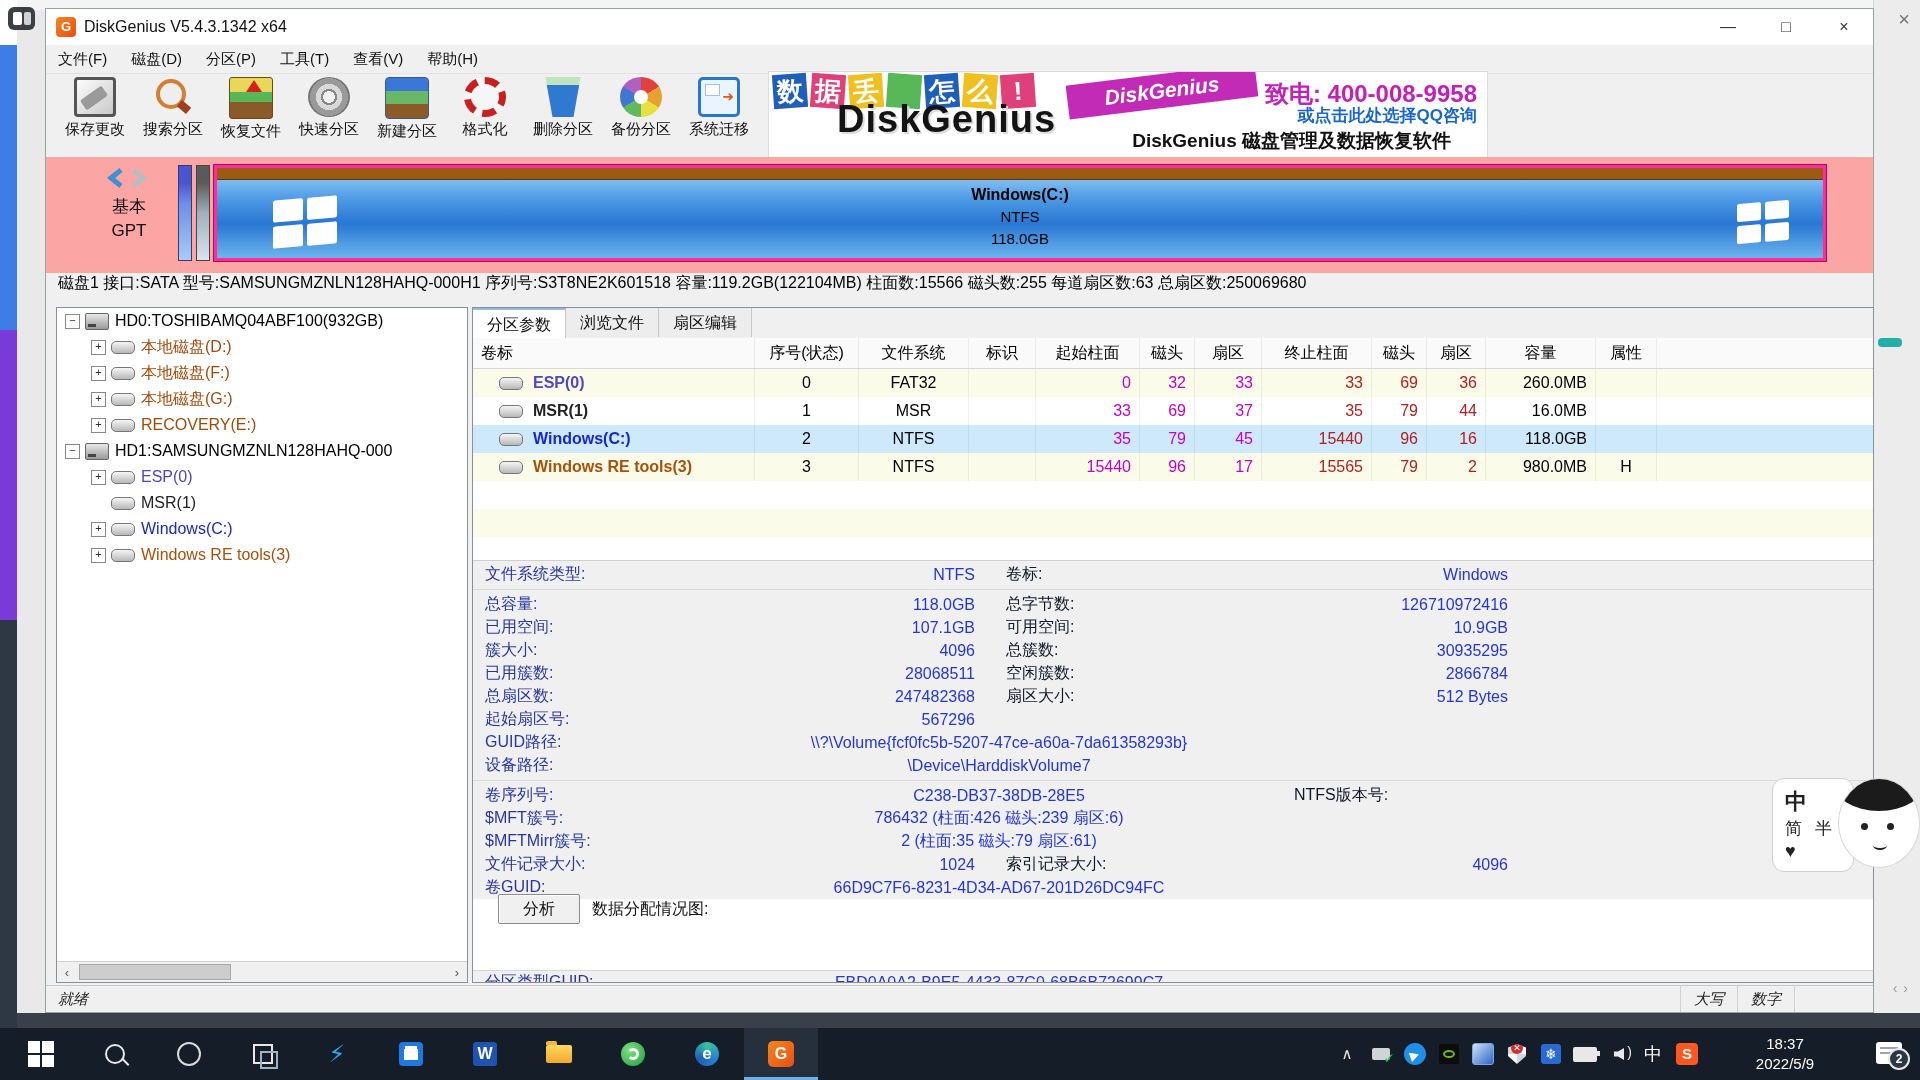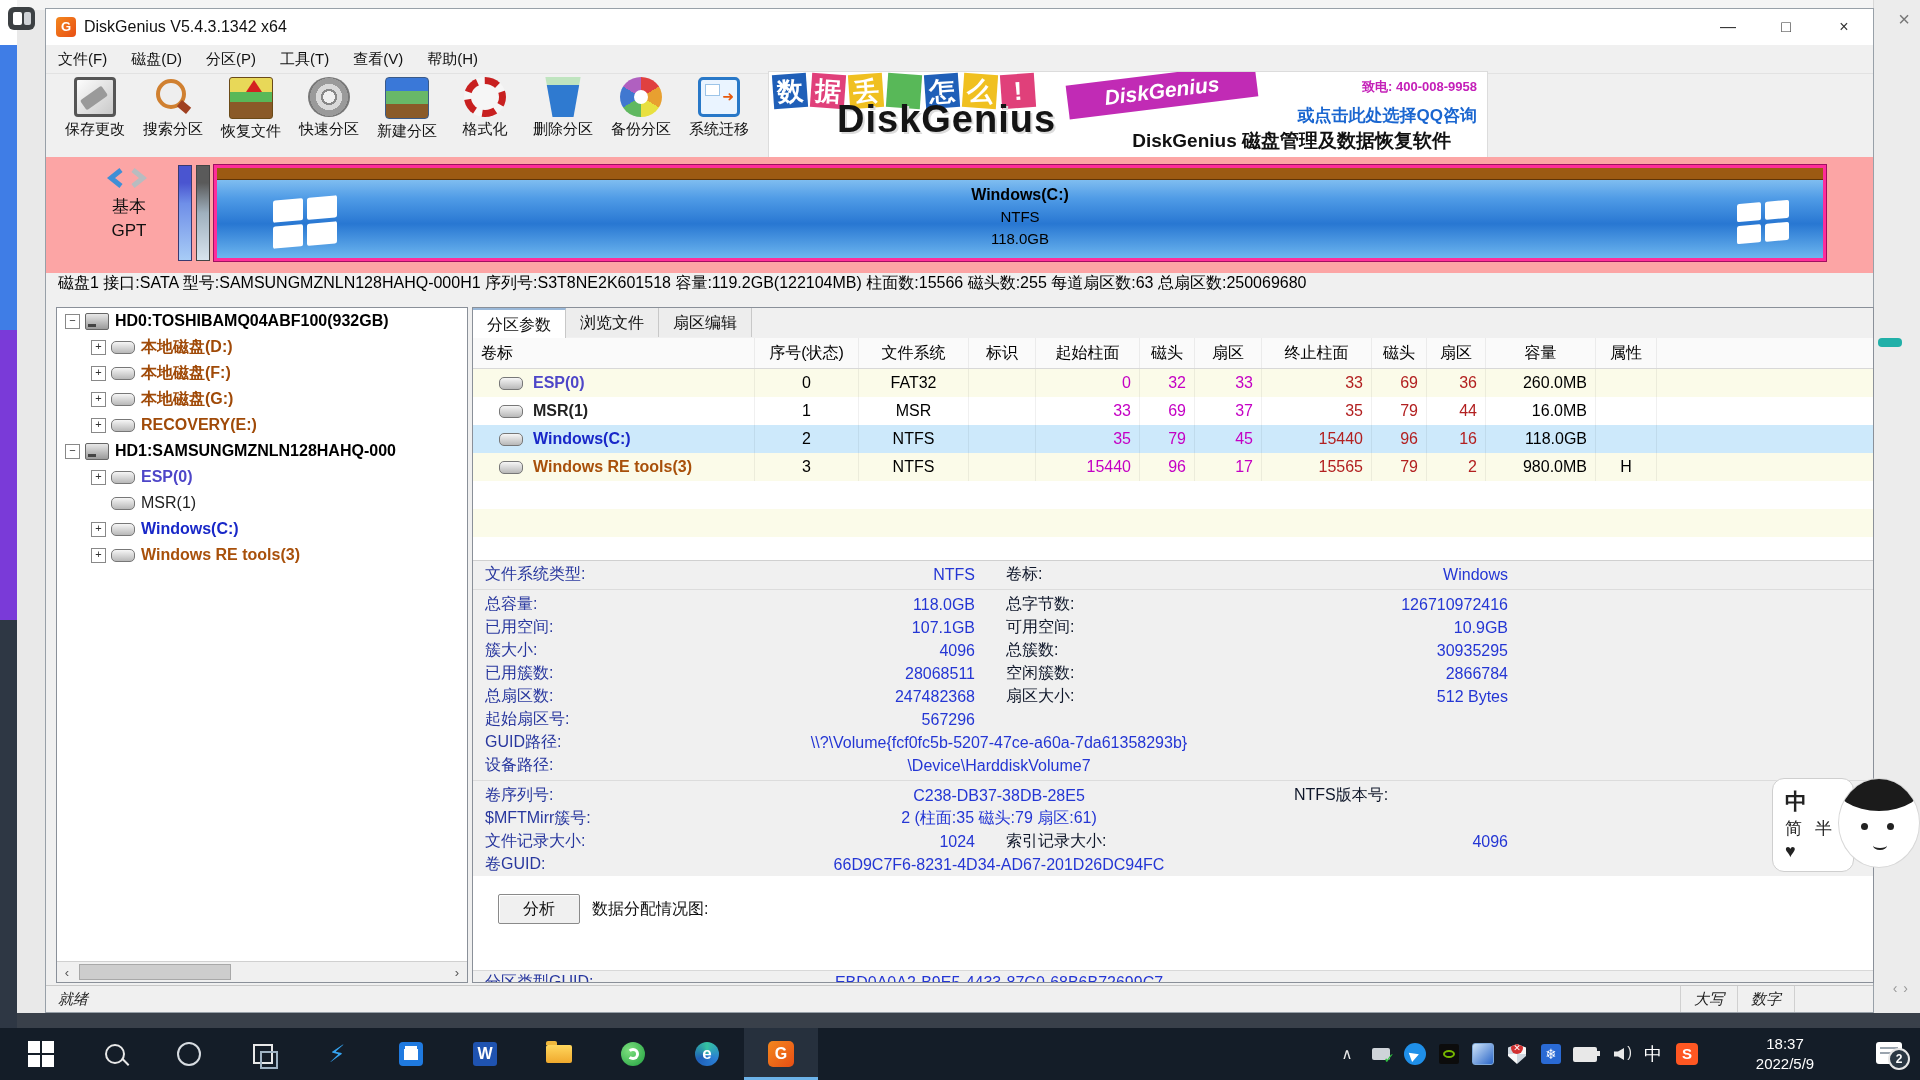--- a/index.html
+++ b/index.html
@@ -48,21 +48,21 @@
   .tb-backup:after{content:"";position:absolute;left:14px;top:13px;width:14px;height:14px;border-radius:50%;background:#fff;}
   .tb-migrate{border:3px solid #2878c8;border-radius:5px;background:#eaf4ff;box-sizing:border-box;}
   .tb-migrate:before{content:"";position:absolute;left:4px;top:4px;width:13px;height:10px;background:#fff;border:1px solid #9cc4e8;}
   .tb-migrate:after{content:"➜";position:absolute;right:3px;top:8px;color:#e8590c;font-size:14px;font-weight:bold;}
   
   .banner{position:absolute;left:722px;top:62px;width:718px;height:86px;background:#ffffff;overflow:hidden;border:1px solid #dcdcdc;}
   .bn-tile{position:absolute;top:2px;width:34px;height:34px;color:#fff;font-weight:bold;font-size:26px;text-align:center;line-height:34px;}
   .bn-big{position:absolute;left:68px;top:26px;font-size:38px;font-weight:900;color:#141414;letter-spacing:1px;text-shadow:2px 2px 0 #dcdcdc;}
   .bn-ribbon{position:absolute;left:298px;top:2px;width:190px;height:34px;background:#c12bb5;transform:rotate(-7deg);
      color:#fff;font-size:21px;font-style:italic;font-weight:bold;text-align:center;line-height:34px;}
-  .bn-phone{position:absolute;right:10px;top:6px;color:#c420b8;font-size:13px;font-weight:bold;}
+  .bn-phone{position:absolute;right:10px;top:6px;color:#c420b8;font-size:24px;font-weight:bold;}
   .bn-qq{position:absolute;right:10px;top:32px;color:#1a66d0;font-size:17px;font-weight:bold;}
   .bn-slogan{position:absolute;right:36px;bottom:4px;color:#111;font-size:19px;font-weight:bold;}
   
   .diskmap{position:absolute;left:0;top:148px;width:100%;height:116px;background:#fca5a5;}
   .dm-nav{position:absolute;left:52px;top:10px;width:62px;text-align:center;}
   .dm-type{font-size:17px;color:#111;margin-top:3px;}
   .dm-bar{position:absolute;top:8px;width:14px;height:96px;border:1px solid #3a3a70;box-sizing:border-box;}
   .dm-bar1{left:132px;background:linear-gradient(180deg,#4a55d0 0 18%,#6f8fe8 40%,#a8ccf6);}
   .dm-bar2{left:150px;background:linear-gradient(180deg,#5a5a5a 0 18%,#9fb0be 50%,#d8e4ee);border-color:#444;}
   .dm-block{position:absolute;left:168px;top:8px;width:1612px;height:96px;box-sizing:border-box;
@@ -77,21 +77,21 @@
   
   .diskinfo{position:absolute;left:0;top:264px;width:100%;height:26px;color:#000;font-size:16px;padding-left:12px;box-sizing:border-box;}
   
   .tree-panel{position:absolute;left:10px;top:298px;width:412px;height:676px;background:#fff;border:1px solid #8a9099;box-sizing:border-box;overflow:hidden;}
   .tree-item{position:relative;height:26px;display:flex;align-items:center;white-space:nowrap;}
   .tree-item .exp{width:13px;height:13px;border:1px solid #888;background:#fff;font-size:11px;line-height:11px;text-align:center;color:#333;margin-right:5px;flex:none;}
   .tree-item .exp.none{visibility:hidden;}
   .dsk-ico{width:22px;height:15px;background:linear-gradient(180deg,#e8e8e8,#9a9a9a);border:1px solid #666;border-radius:2px;margin-right:6px;flex:none;position:relative;}
   .dsk-ico:after{content:"";position:absolute;left:2px;bottom:2px;width:8px;height:3px;background:#444;}
   .vol-ico{width:22px;height:11px;background:linear-gradient(180deg,#f6f6f6,#b8b8b8);border:1px solid #777;border-radius:5px;margin-right:6px;flex:none;}
-  .tree-label{font-size:16px;font-weight:bold;}
+  .tree-label{font-size:16px;font-weight:normal;}
   .v-hd{color:#000;} .v-local{color:#a04a08;} .v-esp{color:#4e46c8;} .v-msr{color:#222;font-weight:normal;} .v-win{color:#1827c8;} .v-re{color:#a8500a;}
   .tree-hscroll{position:absolute;left:0;bottom:0;width:100%;height:20px;background:#f0f0f0;border-top:1px solid #d0d0d0;display:flex;align-items:center;}
   .hs-arrow{width:20px;text-align:center;color:#555;font-size:13px;}
   .hs-thumb{width:150px;height:14px;background:#cdcdcd;border:1px solid #a8a8a8;margin-left:2px;}
   .hs-fill{flex:1;}
   .right-panel{position:absolute;left:426px;top:298px;width:1402px;height:676px;background:#fff;border:1px solid #8a9099;box-sizing:border-box;overflow:hidden;}
   
   .tabs{position:absolute;left:0;top:0;width:100%;height:30px;background:#f0f0f0;display:flex;border-bottom:1px solid #15803d;}
   .tab{padding:0 14px;height:29px;line-height:29px;font-size:16px;color:#111;border-right:1px solid #c8c8c8;background:#ededed;}
   .tab.active{background:#fff;border-bottom:1px solid #fff;font-weight:normal;border-top:2px solid #9ab8d8;}
@@ -527,20 +527,24 @@
             <div class="dv wide">\Device\HarddiskVolume7</div>
           </div>
           <div class="dsep"></div>
           <div class="drow">
             <div class="dl">卷序列号:</div>
             <div class="dv wide">C238-DB37-38DB-28E5</div>
             <div class="dl2">NTFS版本号:</div>
             <div class="dv2">3.1</div>
           </div>
           <div class="drow">
+            <div class="dl">$MFT簇号:</div>
+            <div class="dv wide">786432 (柱面:426 磁头:239 扇区:6)</div>
+          </div>
+          <div class="drow">
             <div class="dl">$MFTMirr簇号:</div>
             <div class="dv wide">2 (柱面:35 磁头:79 扇区:61)</div>
           </div>
           <div class="drow">
             <div class="dl">文件记录大小:</div>
             <div class="dv">1024</div>
             <div class="dl2">索引记录大小:</div>
             <div class="dv2">4096</div>
           </div>
           <div class="drow">

